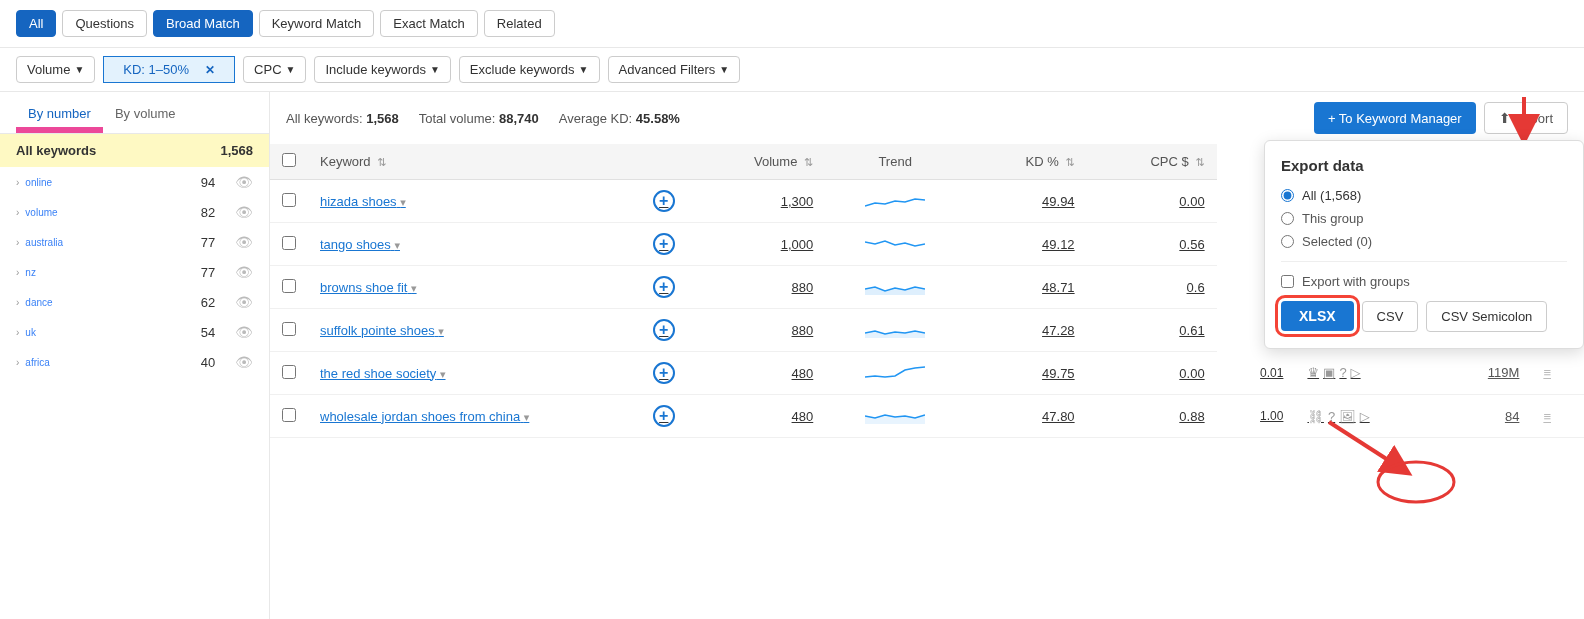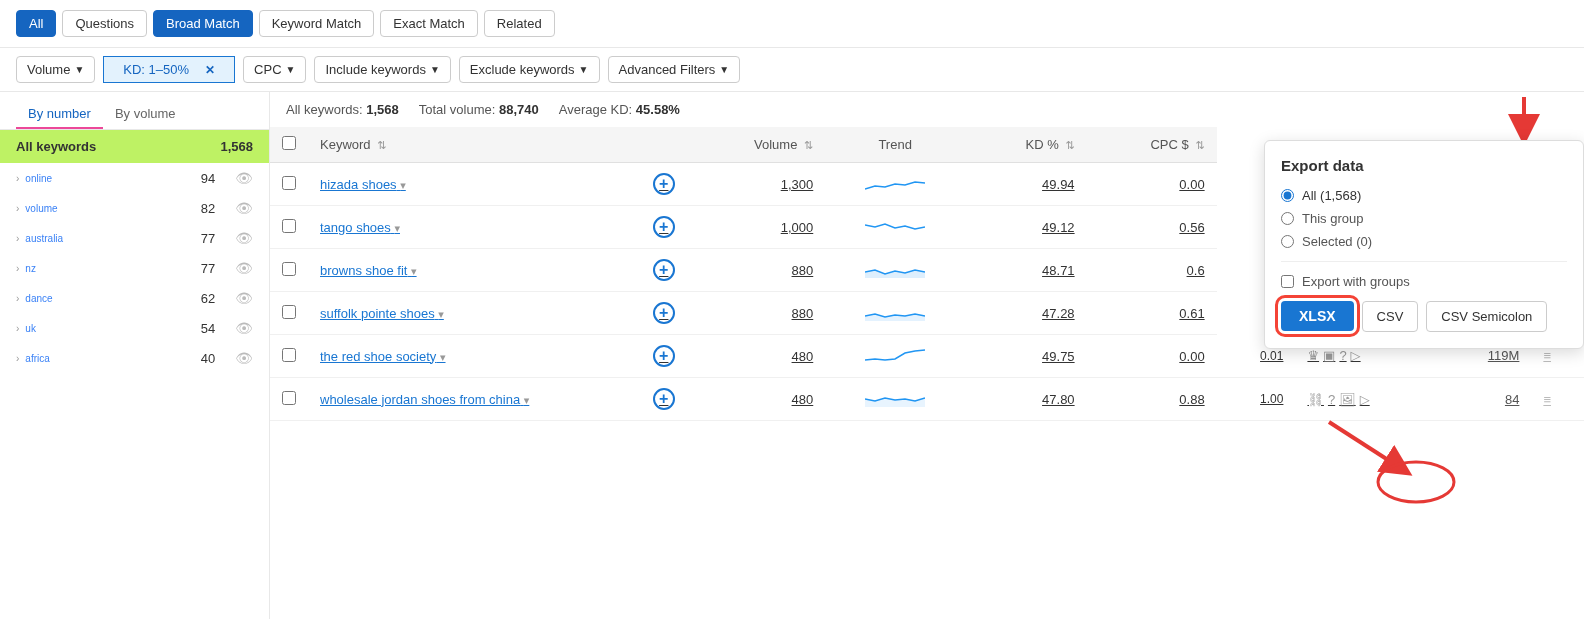--- a/index.html
+++ b/index.html
@@ -51,35 +51,35 @@
       overflow-y: auto; flex-shrink: 0;
     }
     .sidebar-tabs {
       display: flex; gap: 0; padding: 8px 16px 0;
       border-bottom: 1px solid #e8e8e8;
     }
     .sidebar-tab {
       padding: 6px 12px; cursor: pointer; font-size: 13px; color: #666;
       border-bottom: 2px solid transparent;
     }
-    .sidebar-tab.active { color: #1565c0; border-bottom: 2px solid #ec4899; }
+    .sidebar-tab.active { color: #1565c0; border-bottom: 6px solid #ec4899; }
 
     .sidebar-item {
       display: flex; align-items: center; justify-content: space-between;
       padding: 7px 16px; cursor: pointer;
     }
     .sidebar-item-left { display: flex; align-items: center; gap: 6px; }
     .sidebar-item-chevron { color: #999; font-size: 10px; }
     .sidebar-item-label { font-size: 10px; color: #3b82f6; }
     .sidebar-item-right { display: flex; align-items: center; gap: 20px; }
     .sidebar-item-count { color: #333; font-size: 13px; }
     .sidebar-item-eye { color: #bbb; font-size: 14px; }
     .all-keywords-row {
       display: flex; align-items: center; justify-content: space-between;
-      padding: 9px 16px; background: #bef264; font-weight: bold;
+      padding: 9px 16px; background: #fef9c3; font-weight: bold;
     }
 
     
     .table-area { flex: 1; overflow: hidden; position: relative; }
 
     .table-header-bar {
       display: flex; align-items: center; justify-content: space-between;
       padding: 10px 16px;
     }
     .table-stats { display: flex; gap: 20px; font-size: 13px; color: #555; }
@@ -297,20 +297,27 @@
             <strong>1,568</strong>
           </span>
           <span>
             <span>Total volume:</span>
             <strong>88,740</strong>
           </span>
           <span>
             <span>Average KD:</span>
             <strong>45.58%</strong>
           </span>
+        </div>
+        <div class="table-actions">
+          <button class="btn-keyword-manager">+ To Keyword Manager</button>
+          <button class="btn-export">
+            <span style="font-size:14px;">⬆</span>
+            <span>Export</span>
+          </button>
         </div>
       </div>
 
       <div class="table-scroll">
         <table>
           <thead>
             <tr>
               <th style="width:36px;"><input type="checkbox" class="checkbox" style=""></th>
               <th class="sortable">
                 <span>Keyword</span>

